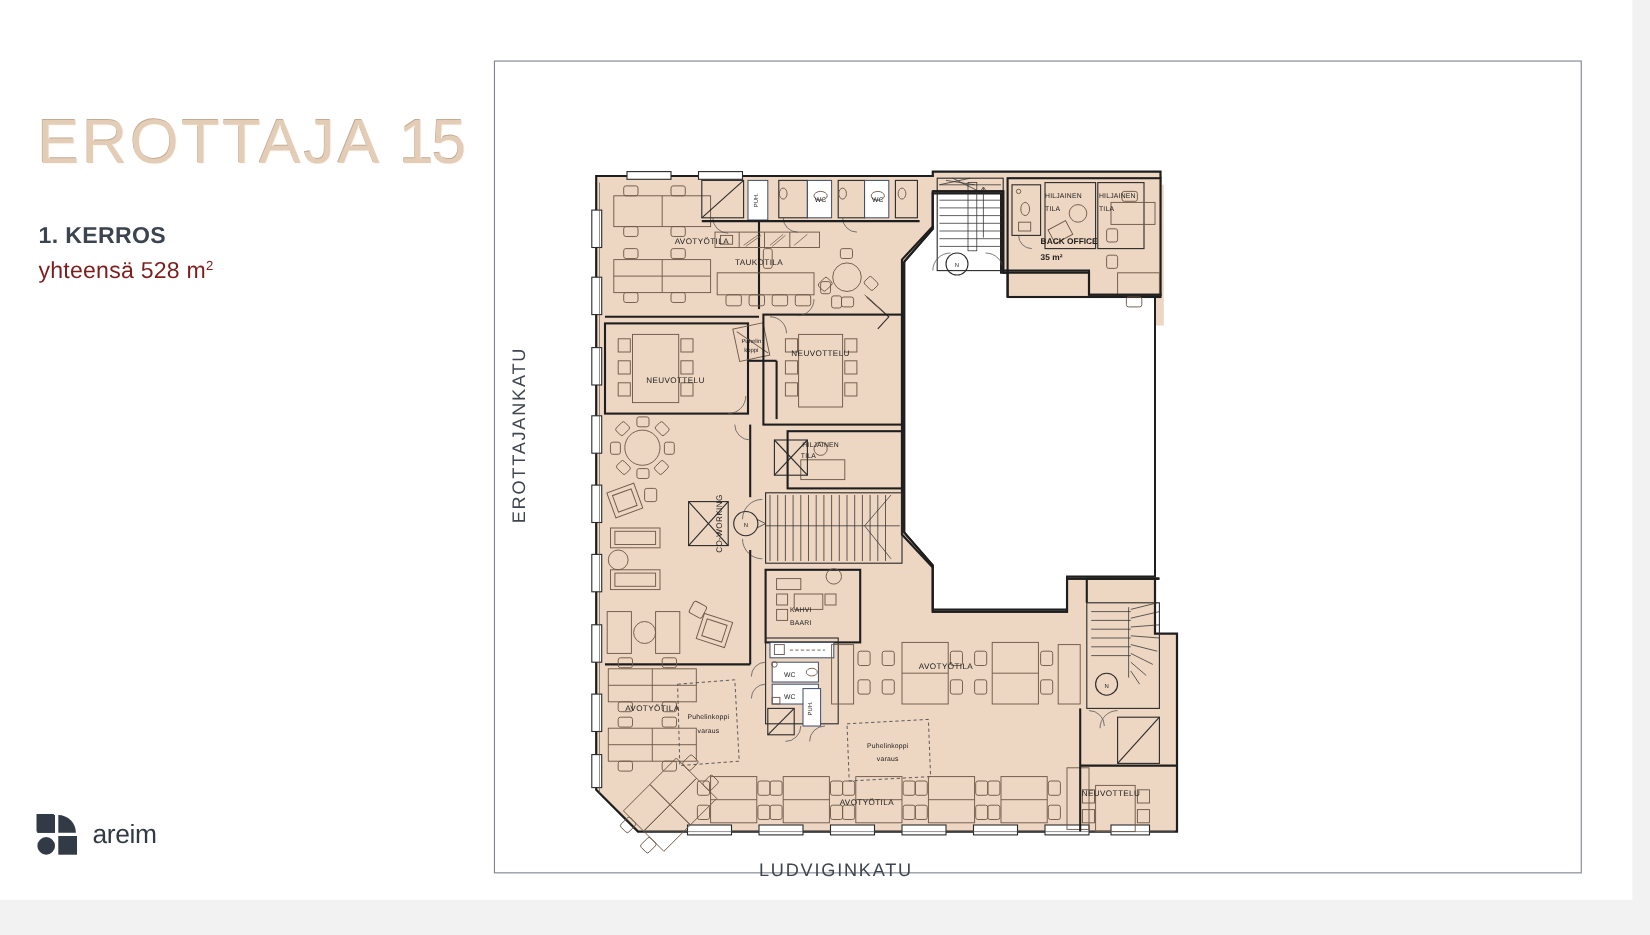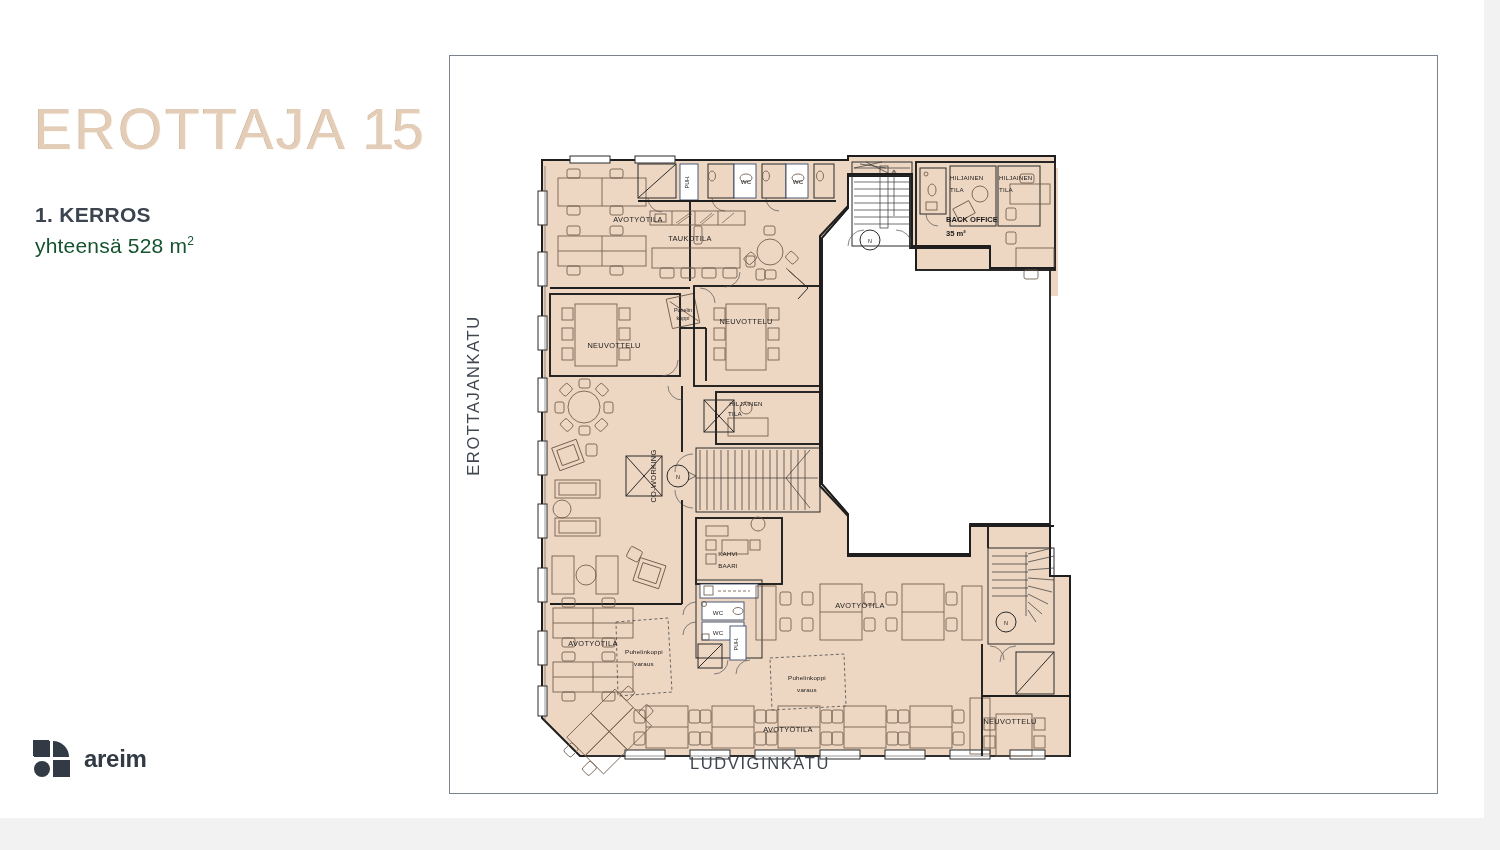--- a/index.html
+++ b/index.html
@@ -23,25 +23,25 @@
     text-shadow: 1px 1px 0 #fdf8f3, -0.5px -0.5px 0 #c3ab95;
     white-space: nowrap;
   }
   #brand-title .num { letter-spacing: -2px; }
   #floor-label {
     position: absolute; left: 35px; top: 203px;
     font-size: 21px; font-weight: 700; color: #3c4450; letter-spacing: 0.3px;
   }
   #floor-area {
     position: absolute; left: 35px; top: 234px;
-    font-size: 21px; font-weight: 400; color: #14532d; letter-spacing: 0.2px; text-align: right;
+    font-size: 21px; font-weight: 400; color: #7f1d1d; letter-spacing: 0.2px; text-align: right;
   }
   #floor-area sup { font-size: 12px; vertical-align: super; }
   #logo-block { position: absolute; left: 33px; top: 740px; display: flex; align-items: center; gap: 13px; }
-  #logo-text { font-size: 24px; font-weight: 700; color: #323a45; letter-spacing: -0.3px; }
+  #logo-text { font-size: 24px; font-weight: 400; color: #323a45; letter-spacing: -0.3px; }
 
   
   #plan-note {
     position: absolute; left: 1067px; top: 98px;
     width: 270px;
     font-size: 17.5px; line-height: 1.72; color: #4d545c; font-weight: 400;
   }
 
   
   #plan-frame {
@@ -49,21 +49,21 @@
     width: 989px; height: 739px;
     border: 1.3px solid #7d838c;
     background: #ffffff;
   }
   #plan-svg { position: absolute; left: 0; top: 0; width: 916px; height: 739px; }
 
   .street-label {
     position: absolute; color: #3f464f; font-size: 16.5px;
     letter-spacing: 1.6px; font-weight: 400; white-space: nowrap;
   }
-  #street-bottom { left: 240px; top: 698px; }
+  #street-bottom { left: 240px; top: 726px; }
   #street-left {
     left: -62px; top: 330px; width: 170px; text-align: center;
     transform: rotate(-90deg); transform-origin: center center;
   }
 
   
   text { font-family: "Liberation Sans", sans-serif; fill: #1c1c1c; }
   .rm { font-size: 7.4px; letter-spacing: 0.35px; }
   .rm-s { font-size: 6.2px; letter-spacing: 0.2px; }
   .rm-xs { font-size: 5.4px; }

